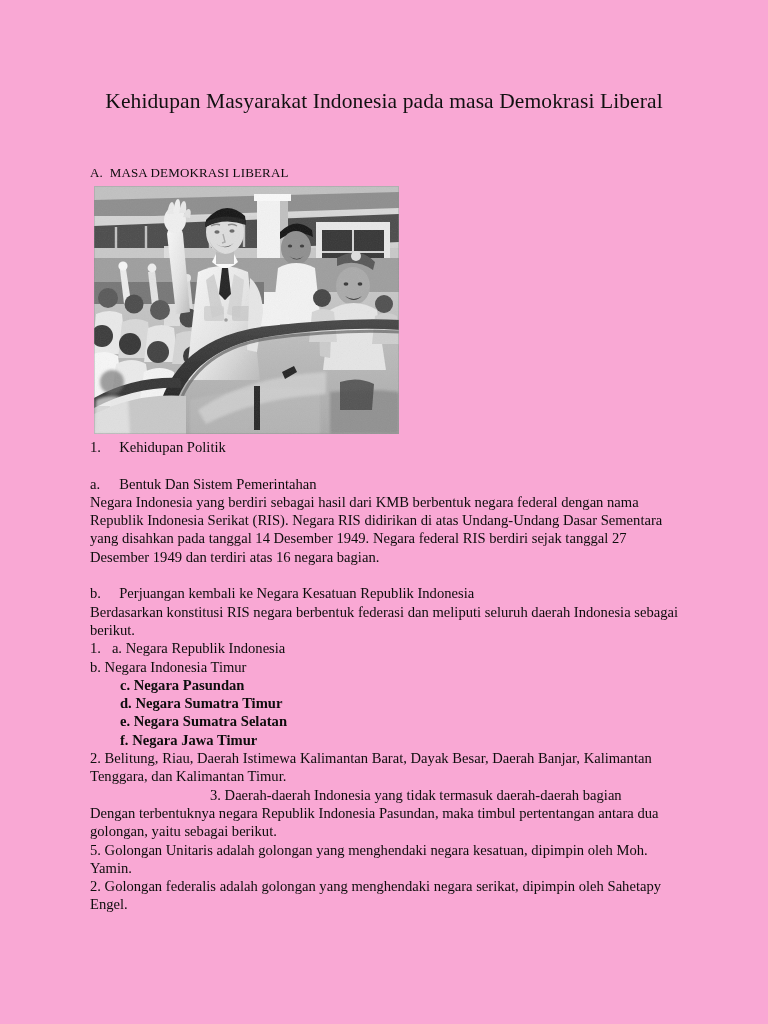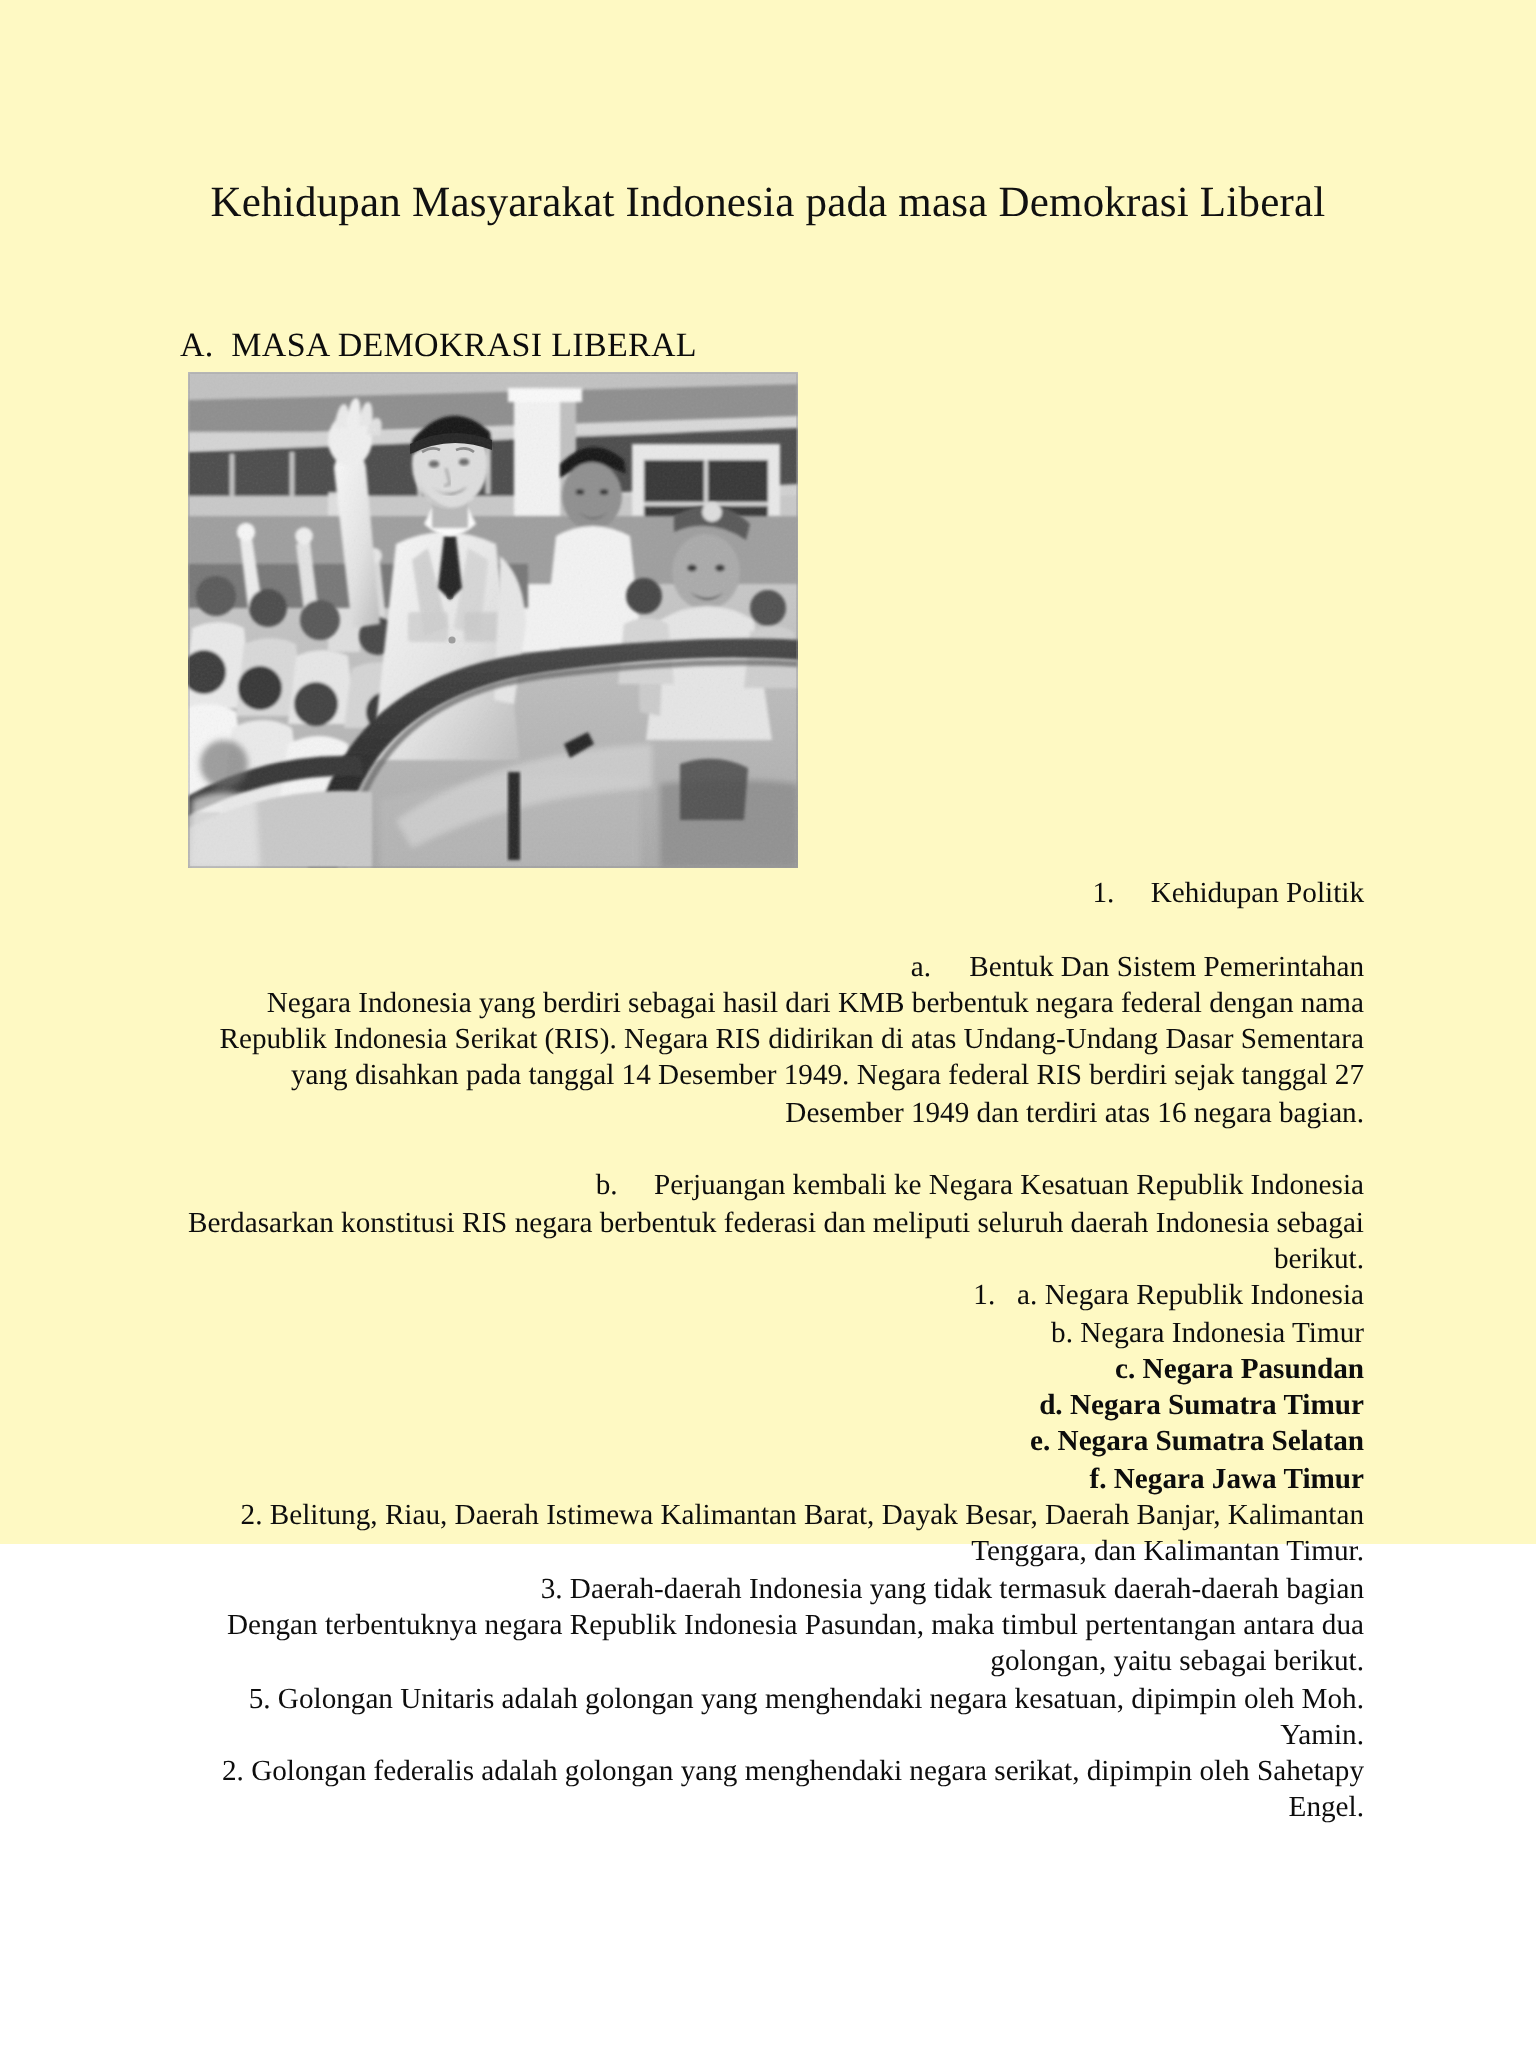--- a/index.html
+++ b/index.html
@@ -16,22 +16,22 @@
     font-family: "Liberation Serif", "DejaVu Serif", serif;
     color: #0d0d0d;
     -webkit-font-smoothing: antialiased;
   }
 
   .page {
     position: absolute;
     left: 0;
     top: 0;
     width: 768px;
-    height: 772px;
-    background: #fef9c3;
+    height: 1024px;
+    background: #f9a8d4;
   }
 
   
   .doc-title {
     position: absolute;
     left: 84px;
     top: 86px;
     width: 600px;
     text-align: center;
     font-size: 21.5px;
@@ -39,21 +39,21 @@
     letter-spacing: 0.1px;
     color: #111;
   }
   .doc-title .t-line { display: block; }
 
   
   .section-heading {
     position: absolute;
     left: 90px;
     top: 163px;
-    font-size: 17px;
+    font-size: 13px;
     line-height: 19px;
     letter-spacing: 0.15px;
     white-space: pre;
   }
 
   
   .photo-frame {
     position: absolute;
     left: 94px;
     top: 186px;
@@ -66,21 +66,20 @@
   .photo-svg { display: block; width: 305px; height: 248px; }
 
   
   .body-text {
     position: absolute;
     left: 90px;
     top: 438px;
     width: 592px;
     font-size: 14.6px;
     line-height: 18.3px;
-    text-align: right;
   }
   .p { margin: 0; }
   .blank { height: 18.3px; }
   .tabbed { white-space: pre; }
   .ind-30 { padding-left: 30px; font-weight: bold; }
   .ind-120 { padding-left: 120px; }
   .nowrap-blk { white-space: normal; }
 </style>
 </head>
 <body>

